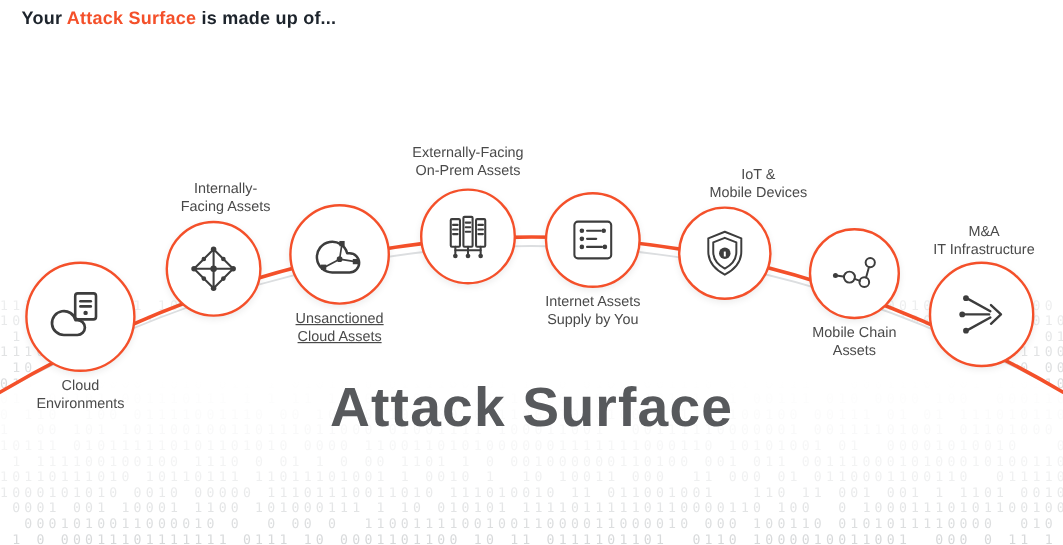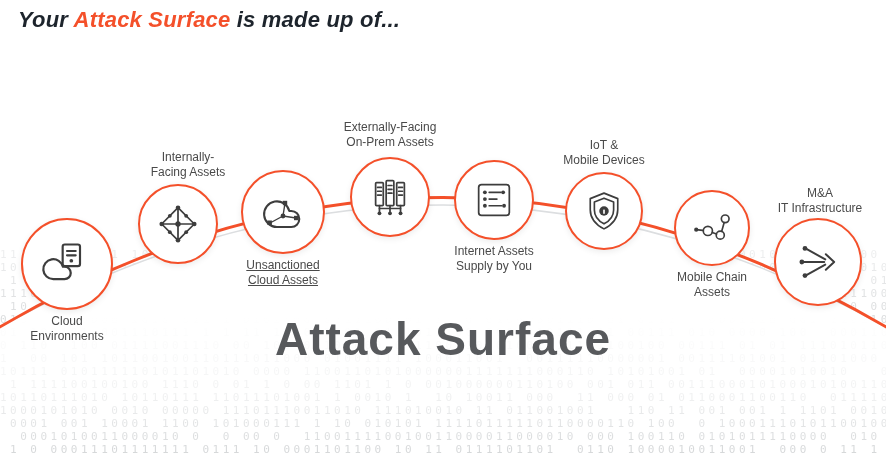--- a/index.html
+++ b/index.html
@@ -7,23 +7,22 @@
   body { font-family:"Liberation Sans", sans-serif; }
   .stage {
     position:relative; width:886px; height:454px;
     background:#ffffff; overflow:hidden;
   }
   :root { --accent:#f4502a; }
 
   
   .heading {
     position:absolute; left:18px; top:7px;
-    font-size:22px; font-weight:800; color:#1d242c; letter-spacing:.2px;
+    font-size:15px; font-weight:800; color:#1d242c; letter-spacing:.2px;
     white-space:nowrap;
-    font-style:italic;
   }
   .heading .hl { color:var(--accent); }
 
   
   .binary {
     position:absolute; left:0; top:248px; width:886px; height:206px;
     font-family:"DejaVu Sans Mono", monospace;
     font-size:11px; line-height:13px; letter-spacing:3.5px;
     color:#c5c8ca; white-space:pre; overflow:hidden; text-align:center;
     -webkit-mask-image:linear-gradient(to bottom, rgba(0,0,0,.28), #000 70%);
@@ -57,21 +56,21 @@
 
   .label {
     position:absolute; width:150px; text-align:center;
     font-size:12px; line-height:15px; color:#4a4a4a; white-space:pre-line;
   }
   .l1{left:-8px;  top:314px;}
   .l2{left:113px; top:150px;}
   .l3{left:208px; top:258px;text-decoration:underline;}
   .l4{left:315px; top:120px;}
   .l5{left:419px; top:244px;}
-  .l6{left:529px; top:138px;}
+  .l6{left:557px; top:138px;}
   .l7{left:637px; top:270px;}
   .l8{left:745px; top:186px;}
 </style>
 </head>
 <body>
 
 <div class="stage">
 
   <div class="binary">1110 0100101 101 10011111 0 010111 0110  01010001100111 10 1110001  0011000100101010000 0 000011
 1010  11100 111 1001 1 0101110  110 0011 01010 000100 10110100101 1 0110111000001000 01001001011

